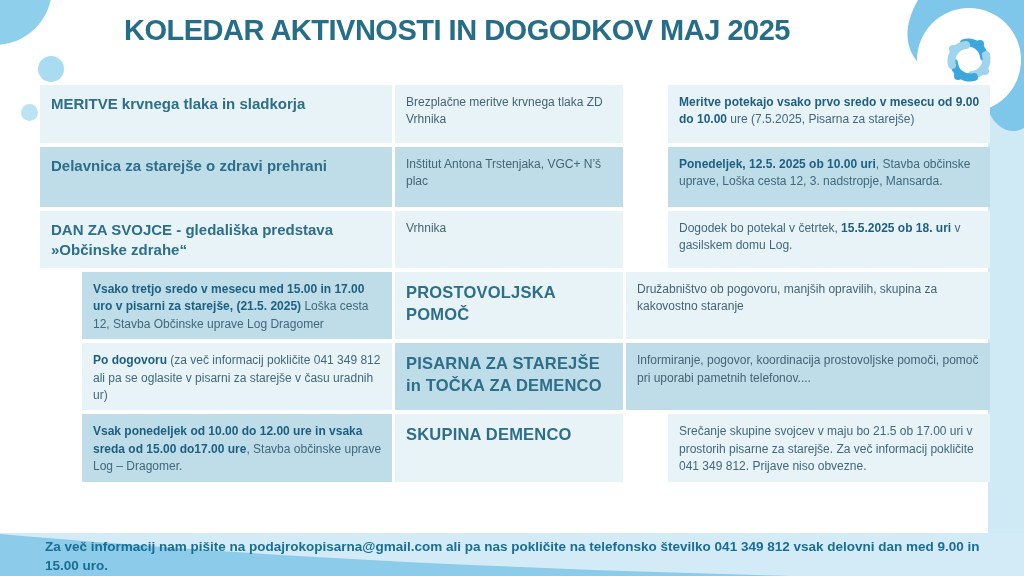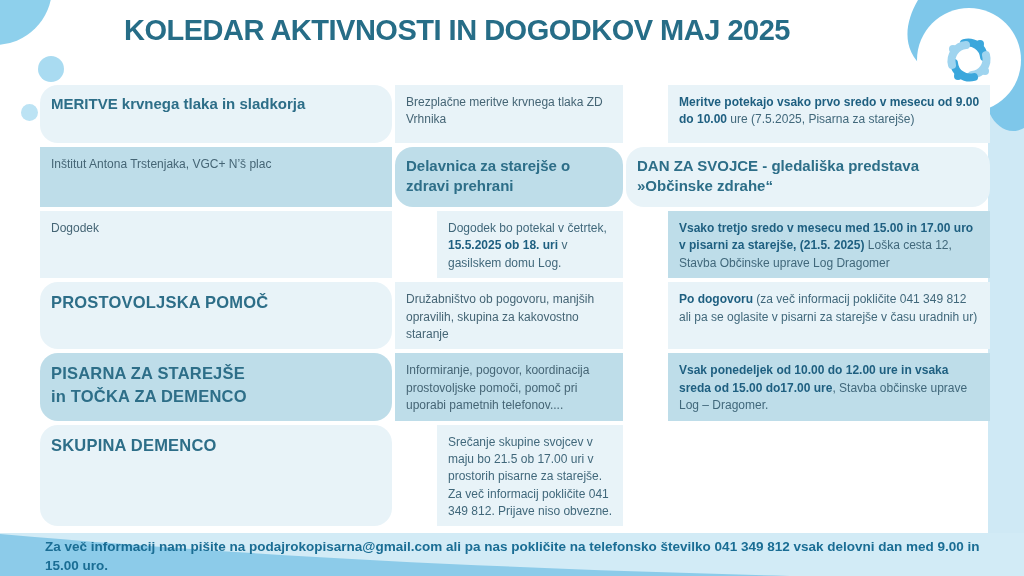--- a/index.html
+++ b/index.html
@@ -27,21 +27,21 @@
     position:absolute; left:40px; top:85px; width:950px; z-index:3;
     display:grid; grid-template-columns:352px 228px 364px;
     grid-template-rows:minmax(58px,auto) minmax(60px,auto) minmax(57px,auto) minmax(62px,auto) minmax(61px,auto) minmax(66px,auto) minmax(59px,auto);
     row-gap:4px; column-gap:3px;
   }
   .cell{padding:8px 10px 6px 11px; box-sizing:border-box;}
   .row-light{background:#e8f3f8;}
   .row-medium{background:#bedde9;}
   .cell.activity{
     font-weight:700; color:#2d6e88; font-size:15px; line-height:1.35;
-    white-space:pre-line; padding-top:9px;border-radius:18px;
+    white-space:pre-line; padding-top:9px;
   }
   .cell.activity.caps{font-size:16.5px; letter-spacing:0.2px;}
   .cell.provider{color:#456575; font-size:12px; line-height:1.45; padding-top:9px;}
   .cell.schedule{color:#41687b; font-size:12px; line-height:1.45; padding-top:9px;margin-left:42px;}
   .cell.schedule b{color:#1e5f80; font-weight:700;}
   
   .footer-band{position:absolute; left:0; top:533px; width:1024px; height:43px; background:#d2ebf6; z-index:2;}
   .footer-band svg{display:block;}
   .footer-text{
     position:absolute; left:45px; top:537px; width:935px; z-index:3;
@@ -83,25 +83,26 @@
       </g>
     </svg>
   </div>
 
   <div class="title">KOLEDAR AKTIVNOSTI IN DOGODKOV MAJ 2025</div>
 
   <div class="table">
       <div class="cell activity row-light">MERITVE krvnega tlaka in sladkorja</div>
       <div class="cell provider row-light">Brezplačne meritve krvnega tlaka ZD Vrhnika</div>
       <div class="cell schedule row-light"><b>Meritve potekajo vsako prvo sredo v mesecu od 9.00 do 10.00</b><span> ure (7.5.2025, Pisarna za starejše)</span></div>
+      <div class="cell activity row-medium">Delavnica za starejše o zdravi prehrani</div>
       <div class="cell provider row-medium">Inštitut Antona Trstenjaka, VGC+ N’š plac</div>
-      <div class="cell activity row-medium">Delavnica za starejše o zdravi prehrani</div>
+      <div class="cell schedule row-medium"><b>Ponedeljek, 12.5. 2025 ob 10.00 uri</b><span>, Stavba občinske uprave, Loška cesta 12, 3. nadstropje, Mansarda.</span></div>
       <div class="cell activity row-light">DAN ZA SVOJCE - gledališka predstava
 »Občinske zdrahe“</div>
-      <div class="cell provider row-light">Dogodek</div>
+      <div class="cell provider row-light">Vrhnika</div>
       <div class="cell schedule row-light"><span>Dogodek bo potekal v četrtek, </span><b>15.5.2025 ob 18. uri</b><span> v gasilskem domu Log.</span></div>
       <div class="cell schedule row-medium"><b>Vsako tretjo sredo v mesecu med 15.00 in 17.00 uro v pisarni za starejše, (21.5. 2025)</b><span> Loška cesta 12, Stavba Občinske uprave Log Dragomer</span></div>
       <div class="cell activity row-light caps">PROSTOVOLJSKA POMOČ</div>
       <div class="cell provider row-light">Družabništvo ob pogovoru, manjših opravilih, skupina za kakovostno staranje</div>
       <div class="cell schedule row-light"><b>Po dogovoru</b><span> (za več informacij pokličite 041 349 812 ali pa se oglasite v pisarni za starejše v času uradnih ur)</span></div>
       <div class="cell activity row-medium caps">PISARNA ZA STAREJŠE
 in TOČKA ZA DEMENCO</div>
       <div class="cell provider row-medium">Informiranje, pogovor, koordinacija prostovoljske pomoči, pomoč pri uporabi pametnih telefonov....</div>
       <div class="cell schedule row-medium"><b>Vsak ponedeljek od 10.00 do 12.00 ure in vsaka sreda od 15.00 do17.00 ure</b><span>, Stavba občinske uprave Log – Dragomer.</span></div>
       <div class="cell activity row-light caps">SKUPINA DEMENCO</div>

